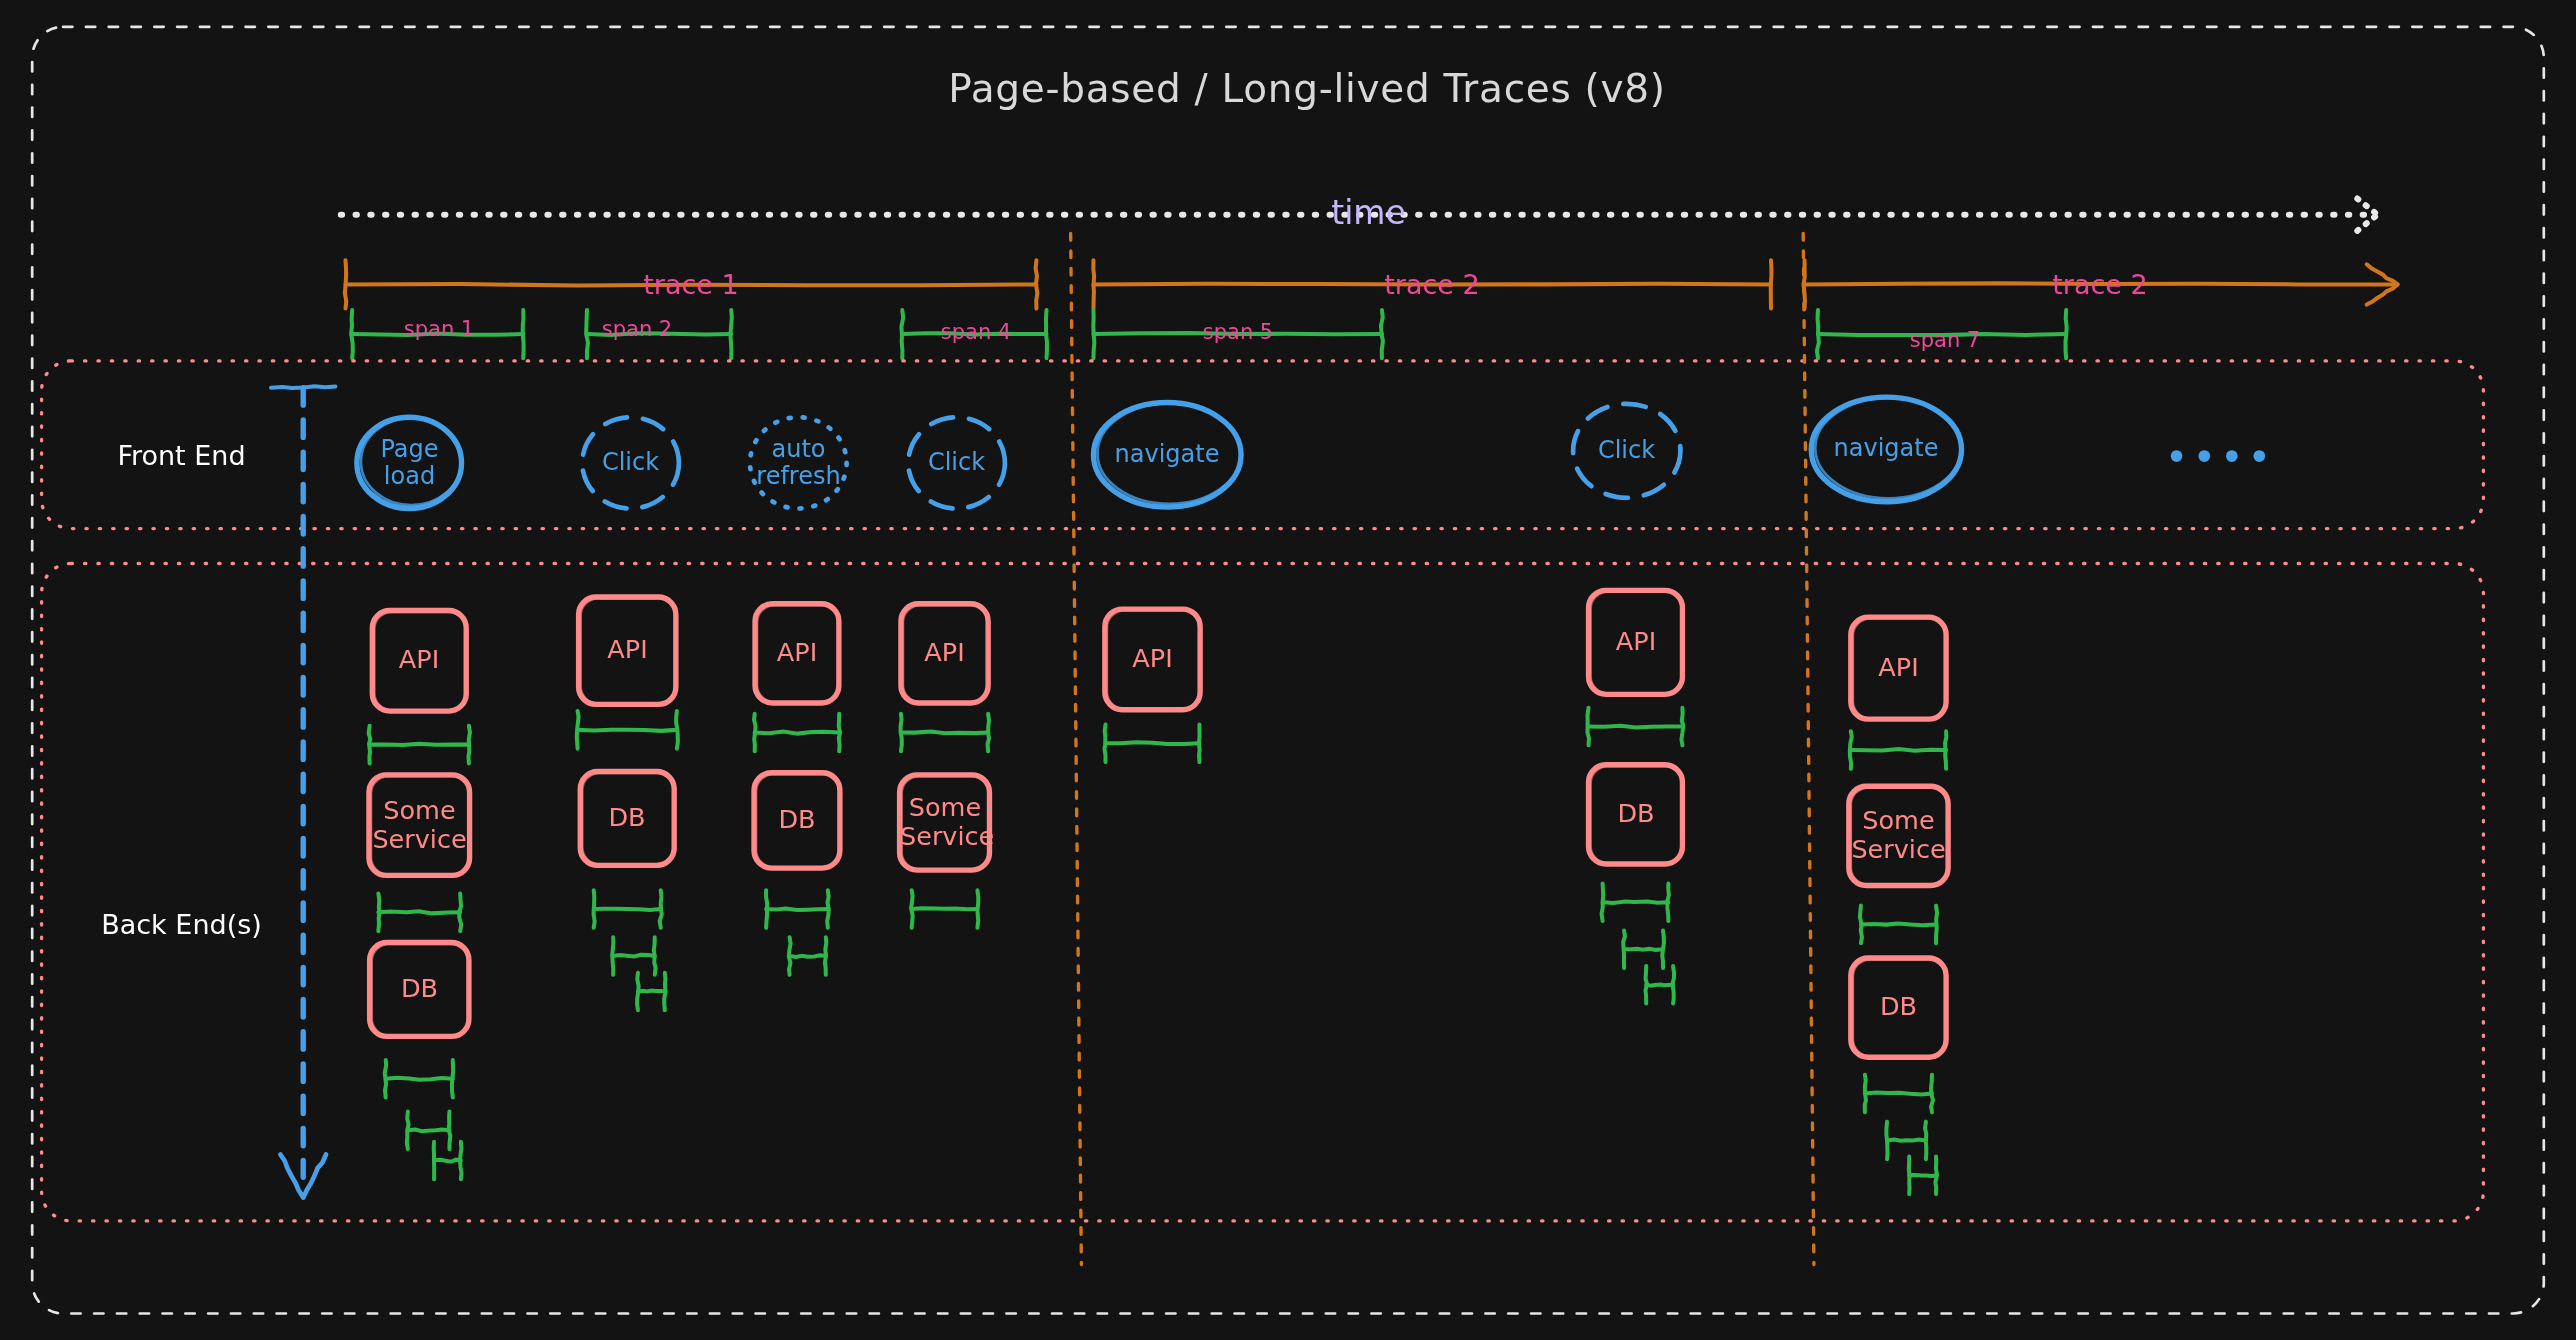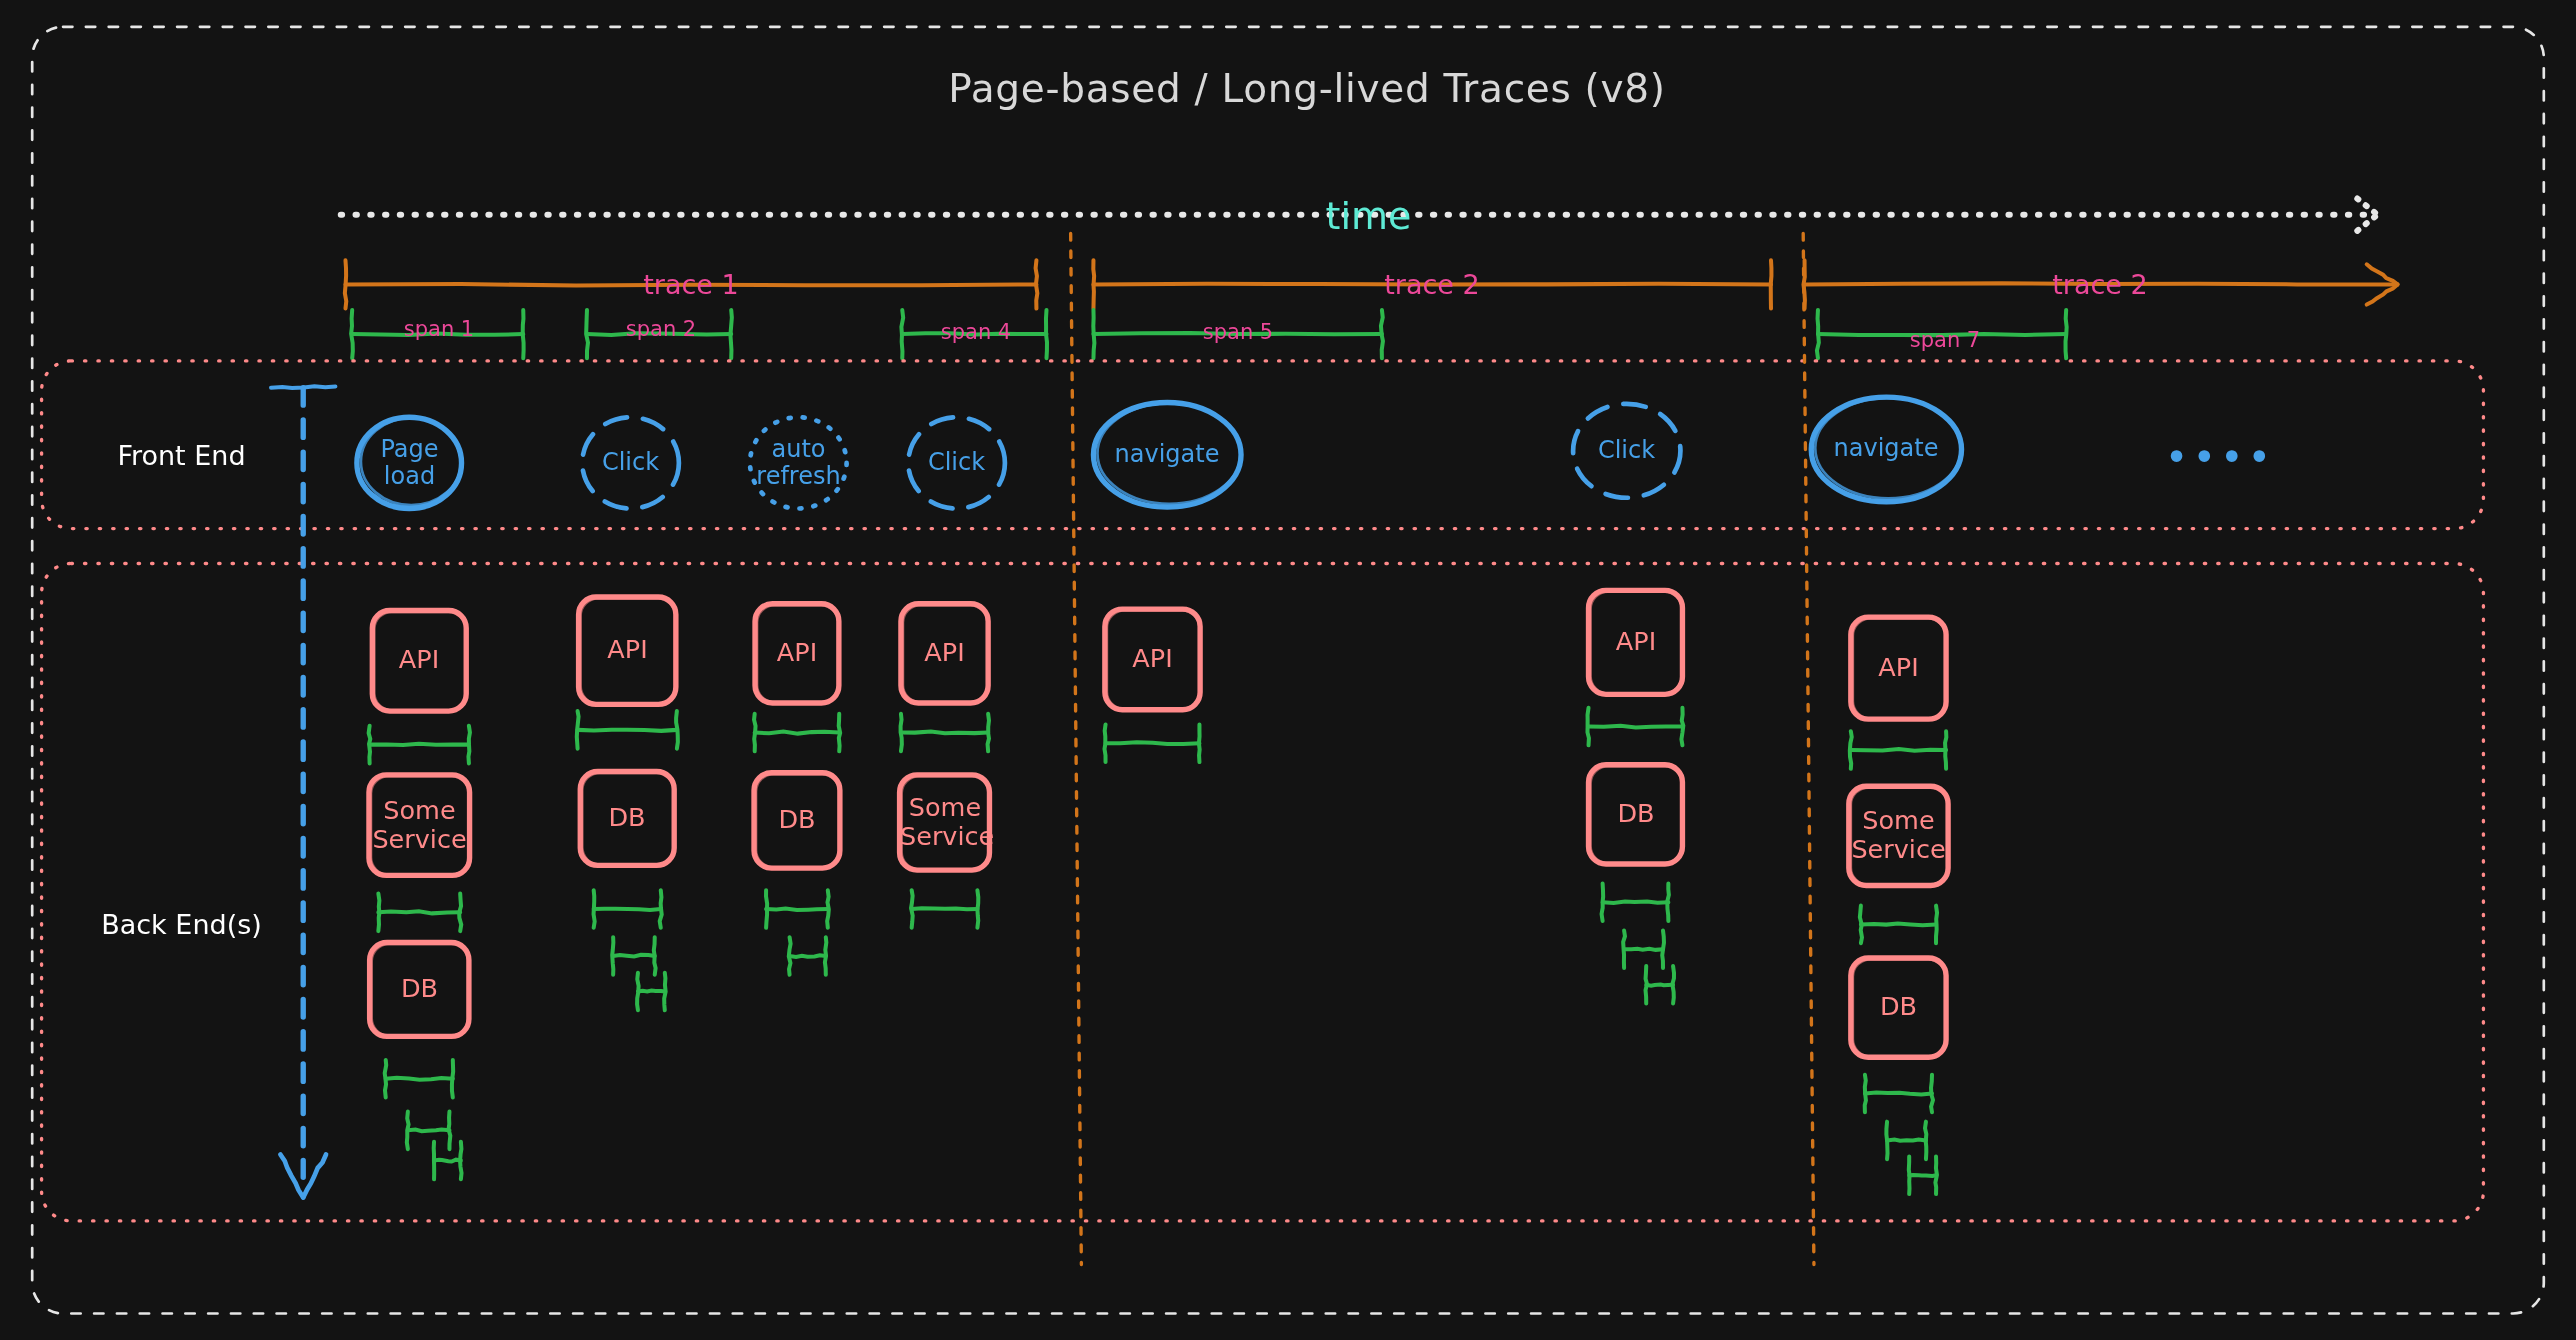--- a/index.html
+++ b/index.html
@@ -2,21 +2,21 @@
 <html style="font-size:10.7px"><head>
 <meta charset="utf-8">
 <style>
   html,body{margin:0;padding:0;background:#131313;}
   body{width:2576px;height:1341px;overflow:hidden;font-family:"DejaVu Sans",sans-serif;}
   #stage{position:relative;width:2576px;height:1341px;background:#131313;}
   #stage svg{position:absolute;inset:0;}
   .lbl{position:absolute;white-space:pre;line-height:1.12;text-align:center;
        font-family:"DejaVu Sans",sans-serif;pointer-events:none;}
   .title{color:#d8d8d8;font-size:39px;letter-spacing:0.7px;padding-left:19px;}
-  .time{color:#5eead4;font-size:38px;}
+  .time{color:#c4b5fd;font-size:33px;}
   .tr{color:#ec4899;font-size:27px;}
   .sp{color:#ec4899;font-size:21px;}
   .fe{color:#ffffff;font-size:27px;margin-top:12px;}
   .node{color:#ff8a8a;font-size:25.5px;}
   .ev{color:#46a0e8;font-size:24px;}
   .dots{color:#46a0e8;font-size:40px;letter-spacing:4px;}
 </style>
 </head>
 <body>
 
@@ -176,21 +176,21 @@
 
   <div class="lbl title" style="left:0;top:67px;width:2576px;text-align:center;">Page-based / Long-lived Traces (v8)</div>
 
   <div class="lbl time" style="left:1315px;top:195px;width:107px;">time</div>
 
   <div class="lbl tr" style="left:624px;top:270px;width:134px;">trace 1</div>
   <div class="lbl tr" style="left:1365px;top:270px;width:134px;">trace 2</div>
   <div class="lbl tr" style="left:2033px;top:270px;width:134px;">trace 2</div>
 
   <div class="lbl sp" style="left:372px;top:318px;width:134px;">span 1</div>
-  <div class="lbl sp" style="left:594px;top:318px;width:134px;text-align:center;">span 2</div>
+  <div class="lbl sp" style="left:570px;top:318px;width:134px;text-align:center;">span 2</div>
   <div class="lbl sp" style="left:909px;top:321px;width:134px;">span 4</div>
   <div class="lbl sp" style="left:1171px;top:321px;width:134px;">span 5</div>
   <div class="lbl sp" style="left:1878px;top:329px;width:134px;">span 7</div>
 
   <div class="lbl fe" style="left:74px;top:429px;width:215px;">Front End</div>
   <div class="lbl fe" style="left:74px;top:898px;width:215px;">Back End(s)</div>
 
   <div class="lbl dots" style="left:2153px;top:435px;width:134px;">••••</div>
 
   <div id="ev-labels">

